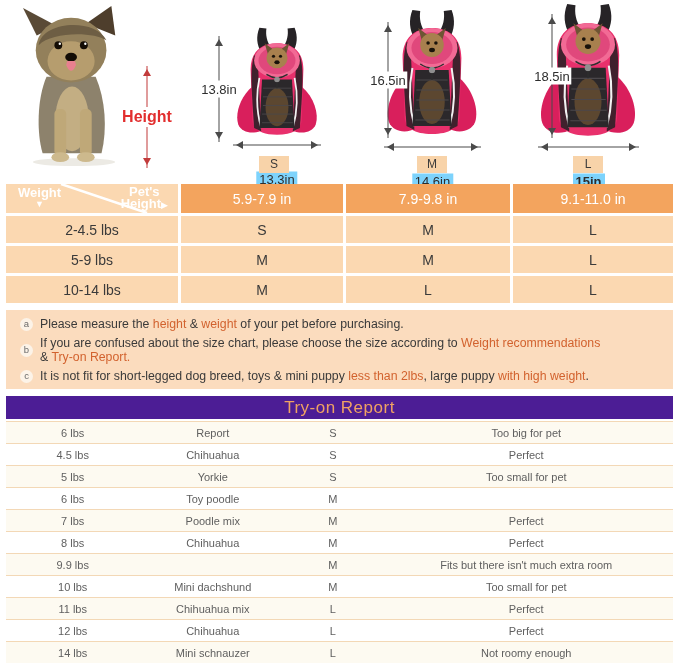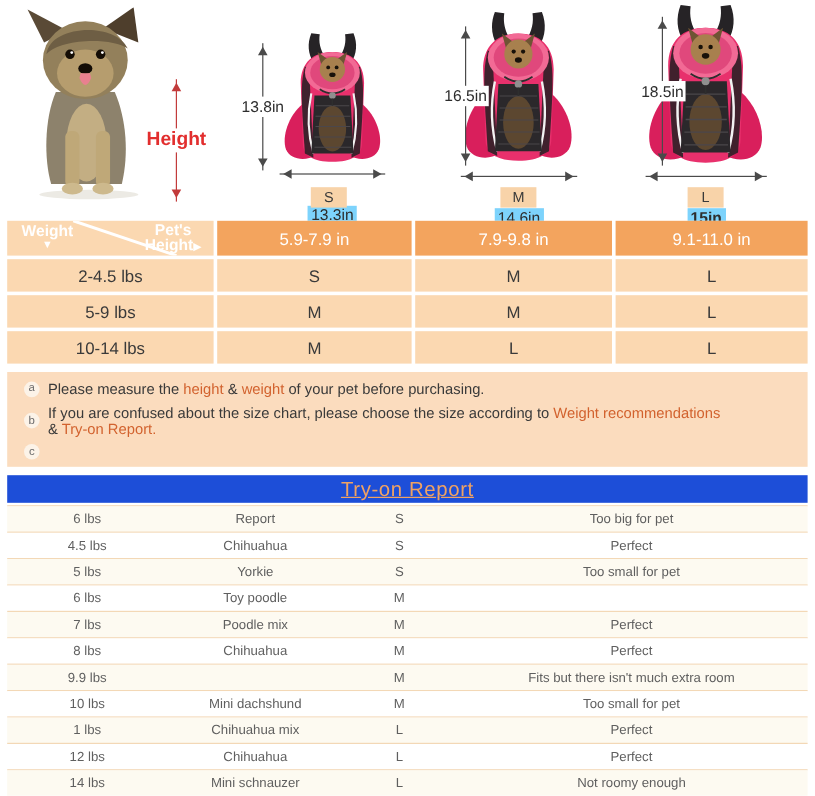--- a/index.html
+++ b/index.html
@@ -53,22 +53,22 @@
   
   .notes{position:absolute;left:6px;top:310px;width:667px;height:79px;background:#fbdcbe;
          box-sizing:border-box;padding:7px 12px 6px 14px;display:flex;flex-direction:column;justify-content:space-between;}
   .note-row{display:flex;align-items:center;font-size:12.3px;color:#3a3a3a;line-height:14px;}
   .badge{display:inline-flex;align-items:center;justify-content:center;width:13px;height:13px;border-radius:50%;
          background:#fcf3e8;color:#6b6b6b;font-size:9.5px;margin-right:7px;flex:0 0 13px;}
   .hl{color:#d2622e;}
 
   
   .tryon{position:absolute;left:6px;top:396px;width:667px;}
-  .tryon-title{height:23px;line-height:23px;text-align:center;background:#1d4ed8;color:#f0a263;
-               font-size:17px;letter-spacing:0.5px;text-decoration:underline;}
+  .tryon-title{height:23px;line-height:23px;text-align:center;background:#4c1d95;color:#f0a263;
+               font-size:17px;letter-spacing:0.5px;}
   .tryon-rows{margin-top:2px;border-top:1px solid #f3d8b6;}
   .tryon-row{display:grid;grid-template-columns:20% 22% 14% 44%;height:21px;align-items:center;
              border-bottom:1px solid #f3d8b6;font-size:11px;color:#5f5f5f;}
   .tryon-row:nth-child(odd){background:#fdfaf1;}
   .tryon-row:nth-child(even){background:#ffffff;}
   .tryon-row span{text-align:center;}
 </style>
 </head>
 <body>
 
@@ -224,20 +224,21 @@
     <div class="note-row">
       <span class="badge">a</span>
       <span><span>Please measure the </span><span class="hl">height</span><span> &amp; </span><span class="hl">weight</span><span> of your pet before purchasing.</span></span>
     </div>
     <div class="note-row">
       <span class="badge">b</span>
       <span><span>If you are confused about the size chart, please choose the size according to </span><span class="hl">Weight recommendations</span><br><span>&amp; </span><span class="hl">Try-on Report.</span></span>
     </div>
     <div class="note-row">
       <span class="badge">c</span>
+      <span><span>It is not fit for short-legged dog breed, toys &amp; mini puppy </span><span class="hl">less than 2lbs</span><span>, large puppy </span><span class="hl">with high weight</span><span>.</span></span>
     </div>
   </div>
 
   <div class="tryon">
     <div class="tryon-title">Try-on Report</div>
     <div class="tryon-rows">
       <div class="tryon-row">
         <span>6 lbs</span>
         <span>Report</span>
         <span>S</span>
@@ -278,21 +279,21 @@
         <span>M</span>
         <span>Fits but there isn't much extra room</span>
       </div>
       <div class="tryon-row">
         <span>10 lbs</span>
         <span>Mini dachshund</span>
         <span>M</span>
         <span>Too small for pet</span>
       </div>
       <div class="tryon-row">
-        <span>1 lbs</span>
+        <span>11 lbs</span>
         <span>Chihuahua mix</span>
         <span>L</span>
         <span>Perfect</span>
       </div>
       <div class="tryon-row">
         <span>12 lbs</span>
         <span>Chihuahua</span>
         <span>L</span>
         <span>Perfect</span>
       </div>

